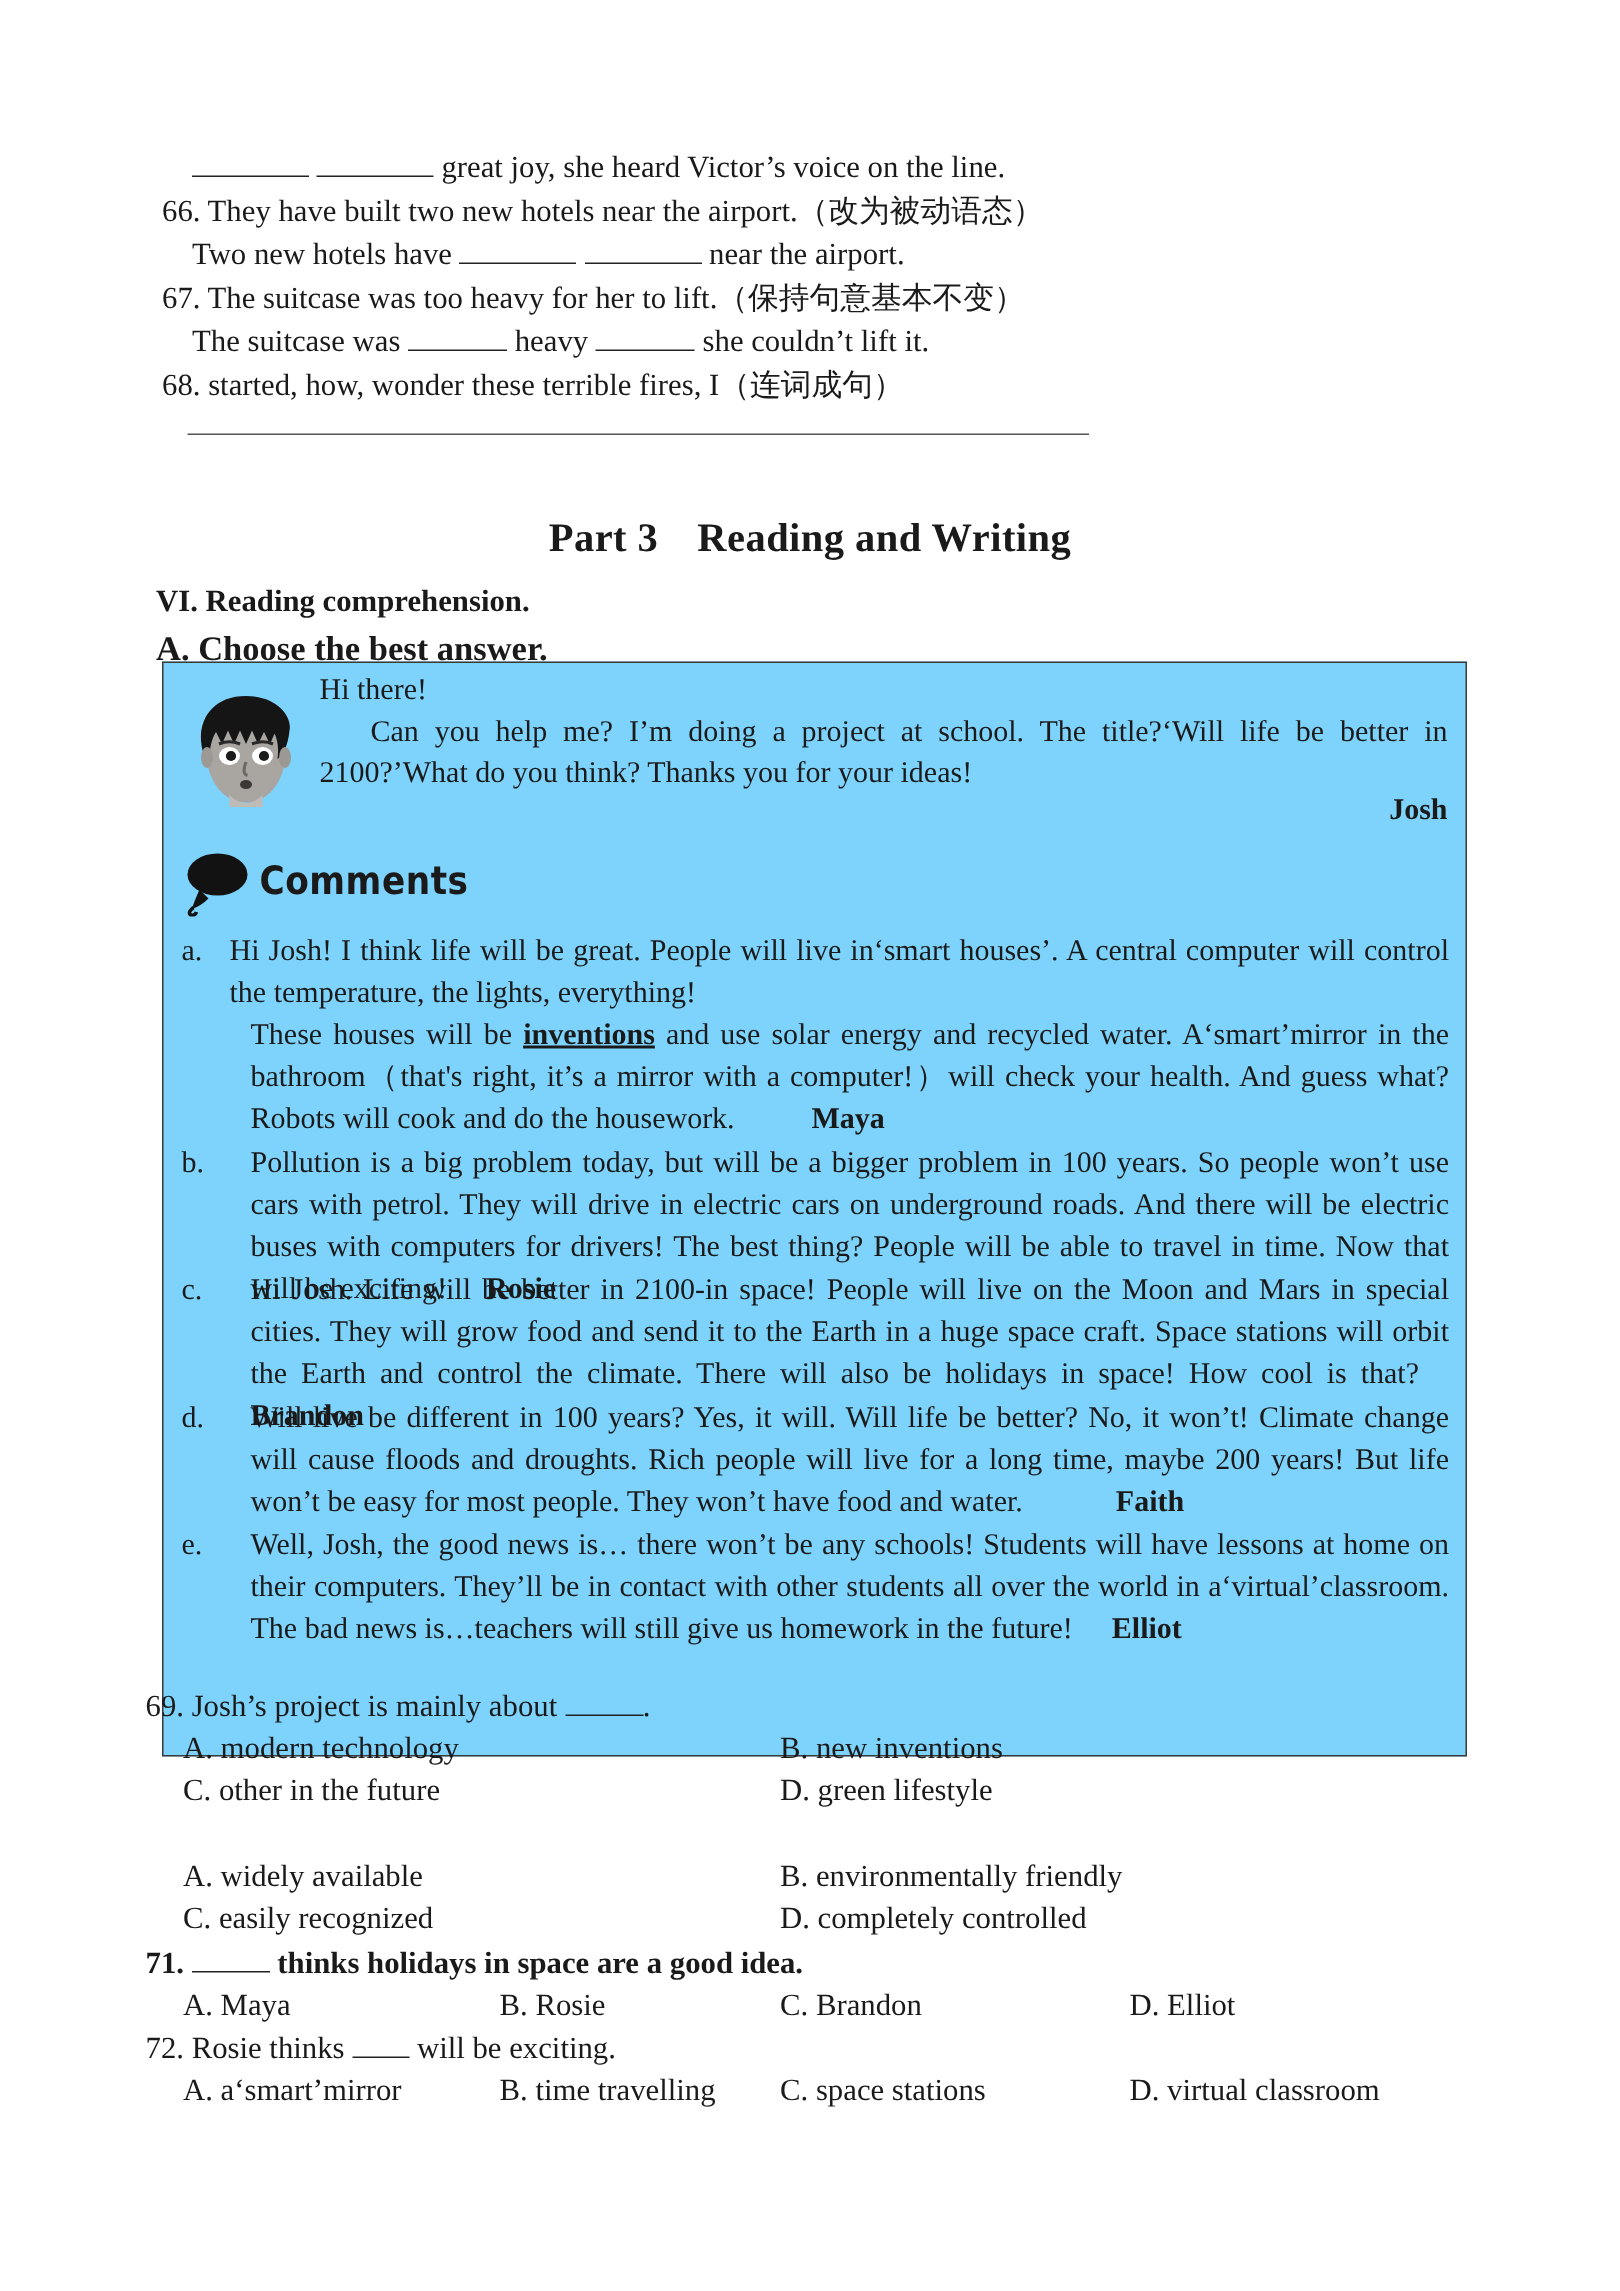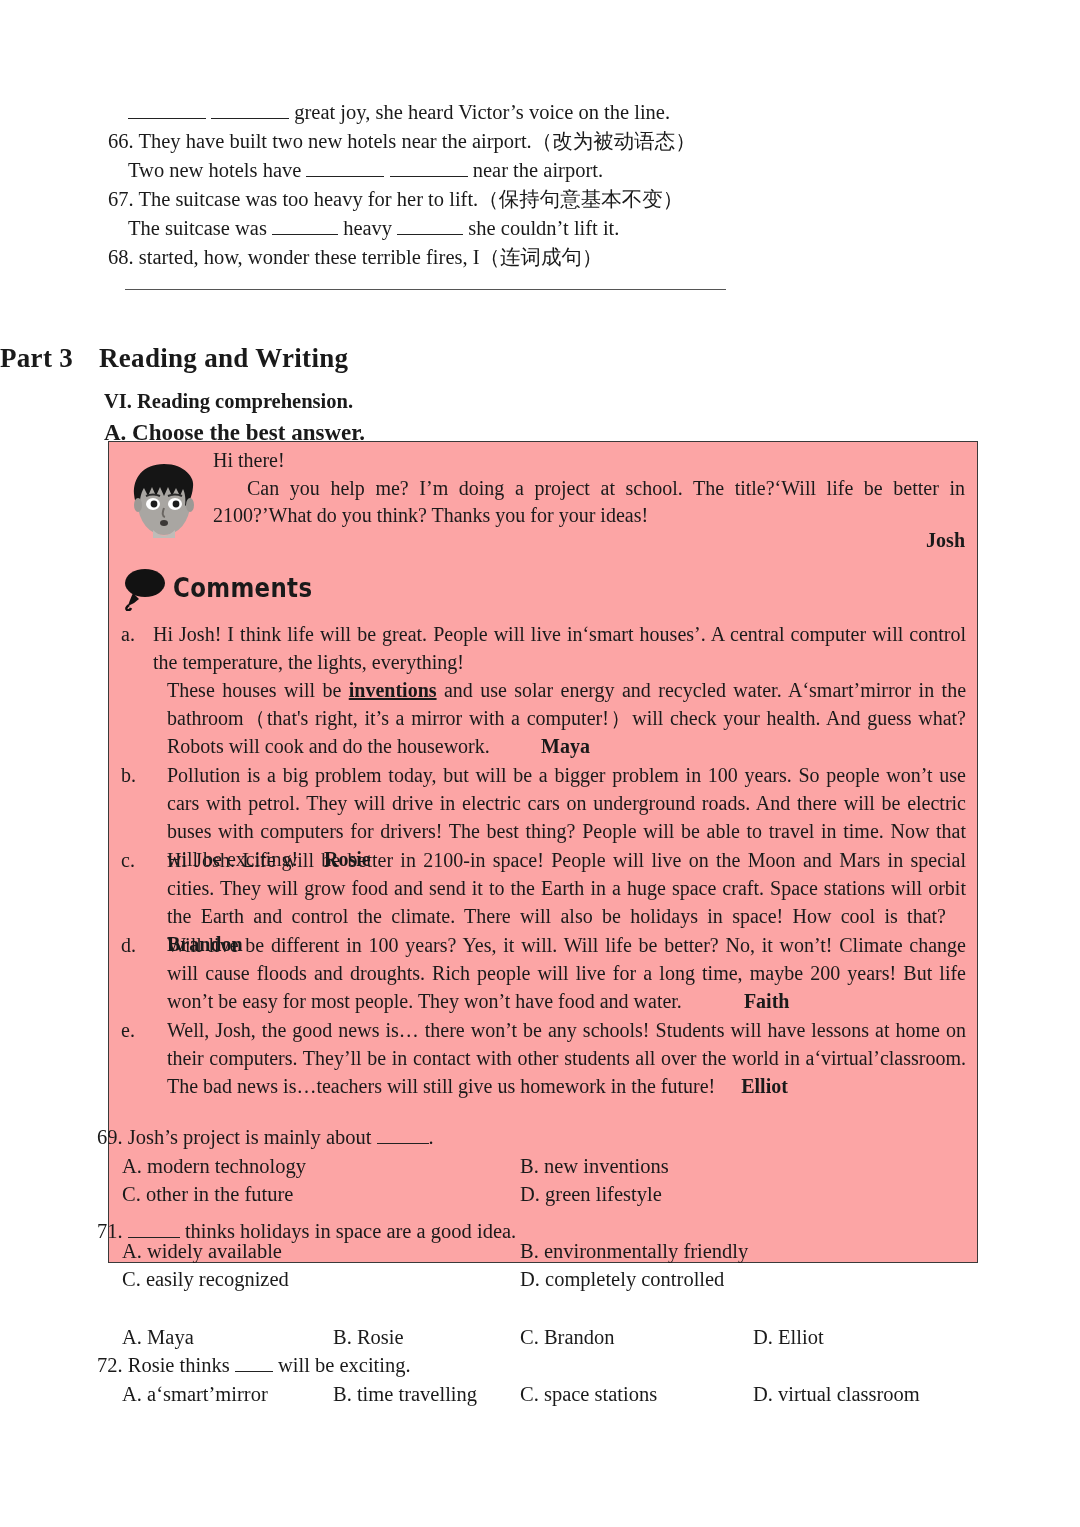--- a/index.html
+++ b/index.html
@@ -54,21 +54,21 @@
     width: 601px;
     height: 0;
     border-bottom: 1.4px solid #555;
   }
 
   
   .part-heading {
     position: absolute;
     left: 0; top: 343px;
     width: 1080px;
-    text-align: left;
+    text-align: center;
     font-size: 27px;
     font-weight: bold;
     letter-spacing: 0.3px;
   }
   .part-heading .gap { display: inline-block; width: 26px; }
 
   .sec-heading {
     position: absolute;
     left: 104px;
     font-size: 20.5px;
@@ -77,24 +77,24 @@
   }
   #vi-heading { top: 390px; }
   #a-heading  { top: 420px; font-size: 23px; }
 
   
   .passage-box {
     position: absolute;
     left: 108px;
     top: 441px;
     width: 870px;
-    height: 822px;
+    height: 730px;
     border: 1.4px solid #3a3a3a;
     box-sizing: border-box;
-    background: #fca5a5;
+    background: #7dd3fc;
   }
 
   .avatar {
     position: absolute;
     left: 14px;
     top: 10px;
     width: 82px;
     height: 96px;
   }
 
@@ -320,21 +320,21 @@
   <div class="mcq-opt col-a" style="top:1155px;">A. modern technology</div>
   <div class="mcq-opt col-b" style="top:1155px;">B. new inventions</div>
   <div class="mcq-opt col-a" style="top:1183px;">C. other in the future</div>
   <div class="mcq-opt col-b" style="top:1183px;">D. green lifestyle</div>
 
   <div class="mcq-opt col-a" style="top:1240px;">A. widely available</div>
   <div class="mcq-opt col-b" style="top:1240px;">B. environmentally friendly</div>
   <div class="mcq-opt col-a" style="top:1268px;">C. easily recognized</div>
   <div class="mcq-opt col-b" style="top:1268px;">D. completely controlled</div>
 
-  <div class="mcq-stem" style="top:1220px;">
+  <div class="mcq-stem" style="top:1297px;font-weight:bold;">
     <span>71.</span>
     <span class="blank b4"></span>
     <span>thinks holidays in space are a good idea.</span>
   </div>
   <div class="mcq-opt c4-a" style="top:1326px;">A. Maya</div>
   <div class="mcq-opt c4-b" style="top:1326px;">B. Rosie</div>
   <div class="mcq-opt c4-c" style="top:1326px;">C. Brandon</div>
   <div class="mcq-opt c4-d" style="top:1326px;">D. Elliot</div>
 
   <div class="mcq-stem" style="top:1354px;">

